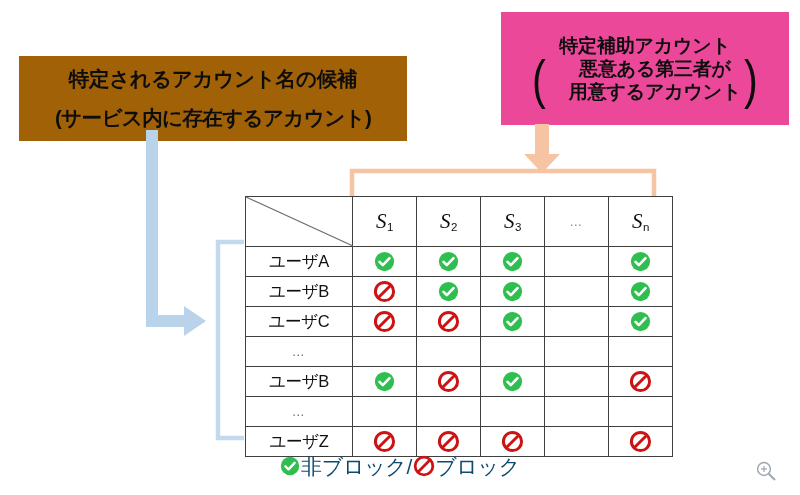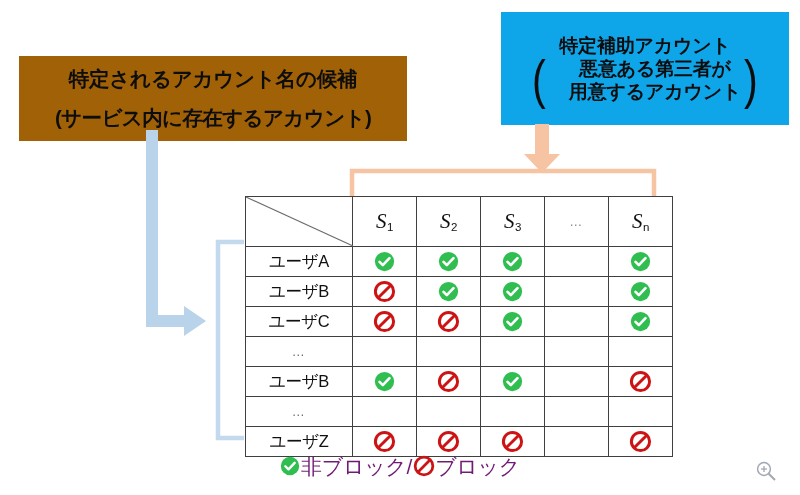--- a/index.html
+++ b/index.html
@@ -25,21 +25,21 @@
     left:19px;top:56px;width:388px;height:85px;
     background:#a16207;
     font-size:20.5px;
     padding:4px 6px 6px 6px;
   }
   #callout-left .l1{letter-spacing:-0.2px;}
   #callout-left .l2{letter-spacing:-0.6px;margin-top:14px;}
 
   #callout-right{
     left:501px;top:12px;width:288px;height:113px;
-    background:#0ea5e9;
+    background:#ec4899;
     font-size:19px;
     padding:3px 4px;
   }
   .rc-line1{letter-spacing:-0.2px;margin-bottom:1px;}
   .rc-paren-wrap{
     display:flex;align-items:center;justify-content:center;gap:1px;
     width:100%;
   }
   .big-paren{
     font-size:53px;font-weight:400;line-height:0.82;
@@ -94,21 +94,21 @@
   .rowdots{color:#6f6f6f;font-size:13px;letter-spacing:1.5px;}
 
   
   .ic{display:inline-block;vertical-align:middle;line-height:0;}
 
   
   #legend{
     position:absolute;left:0;top:452px;width:800px;
     display:flex;align-items:center;justify-content:center;
     font-size:21px;font-weight:400;letter-spacing:-0.3px;
-    color:#701a75;
+    color:#0c4a6e;
   }
   #legend .ic{margin-right:1px;}
   #legend .sep{margin:0 2px 0 0;}
   #legend .lg-txt{position:relative;top:1px;}
 
   
   #zoom-icon{position:absolute;left:753px;top:458px;opacity:.72;}
 </style>
 </head>
 <body>

